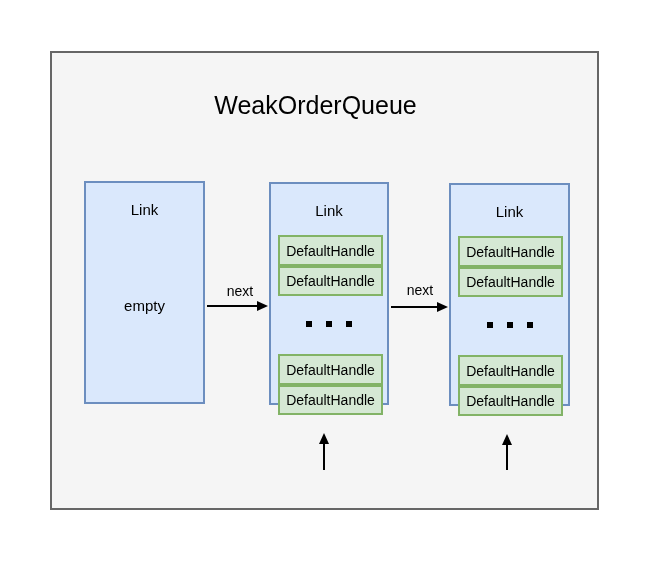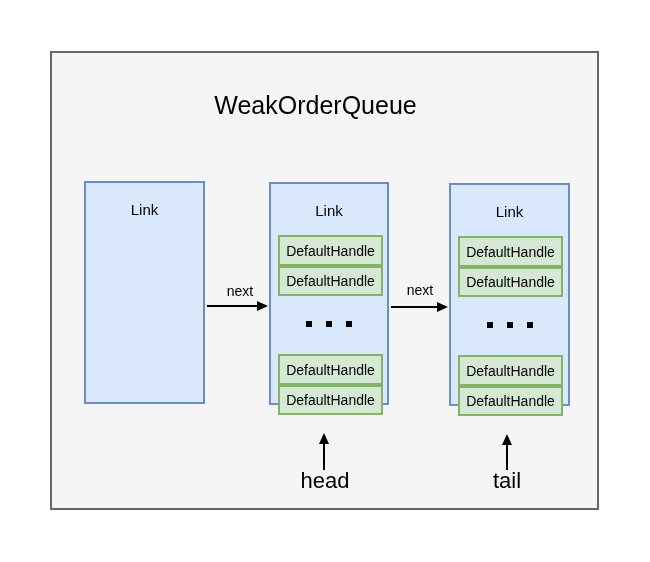--- a/index.html
+++ b/index.html
@@ -102,20 +102,21 @@
 </head>
 <body>
 
 <div class="canvas">
   <div class="frame">
 
     <div class="diagram-title">WeakOrderQueue</div>
 
     <div class="link-box left">
       <div class="link-label">Link</div>
+      <div class="empty-text">empty</div>
     </div>
 
     <div class="link-box middle">
       <div class="link-label">Link</div>
       <div class="handle h1">DefaultHandle</div>
       <div class="handle h2">DefaultHandle</div>
       <div class="dots" title="...">
           <span></span>
           <span></span>
           <span></span>
@@ -140,20 +141,18 @@
     <div class="hline line-next1"></div>
     <div class="arrow-right head-next1"></div>
     <div class="label-next1">next</div>
 
     <div class="hline line-next2"></div>
     <div class="arrow-right head-next2"></div>
     <div class="label-next2">next</div>
 
     <div class="vline line-head"></div>
     <div class="arrow-up tip-head"></div>
-    <div class="label-head">head</div>
 
     <div class="vline line-tail"></div>
     <div class="arrow-up tip-tail"></div>
-    <div class="label-tail">tail</div>
 
   </div>
 </div>
 
 </body></html>

